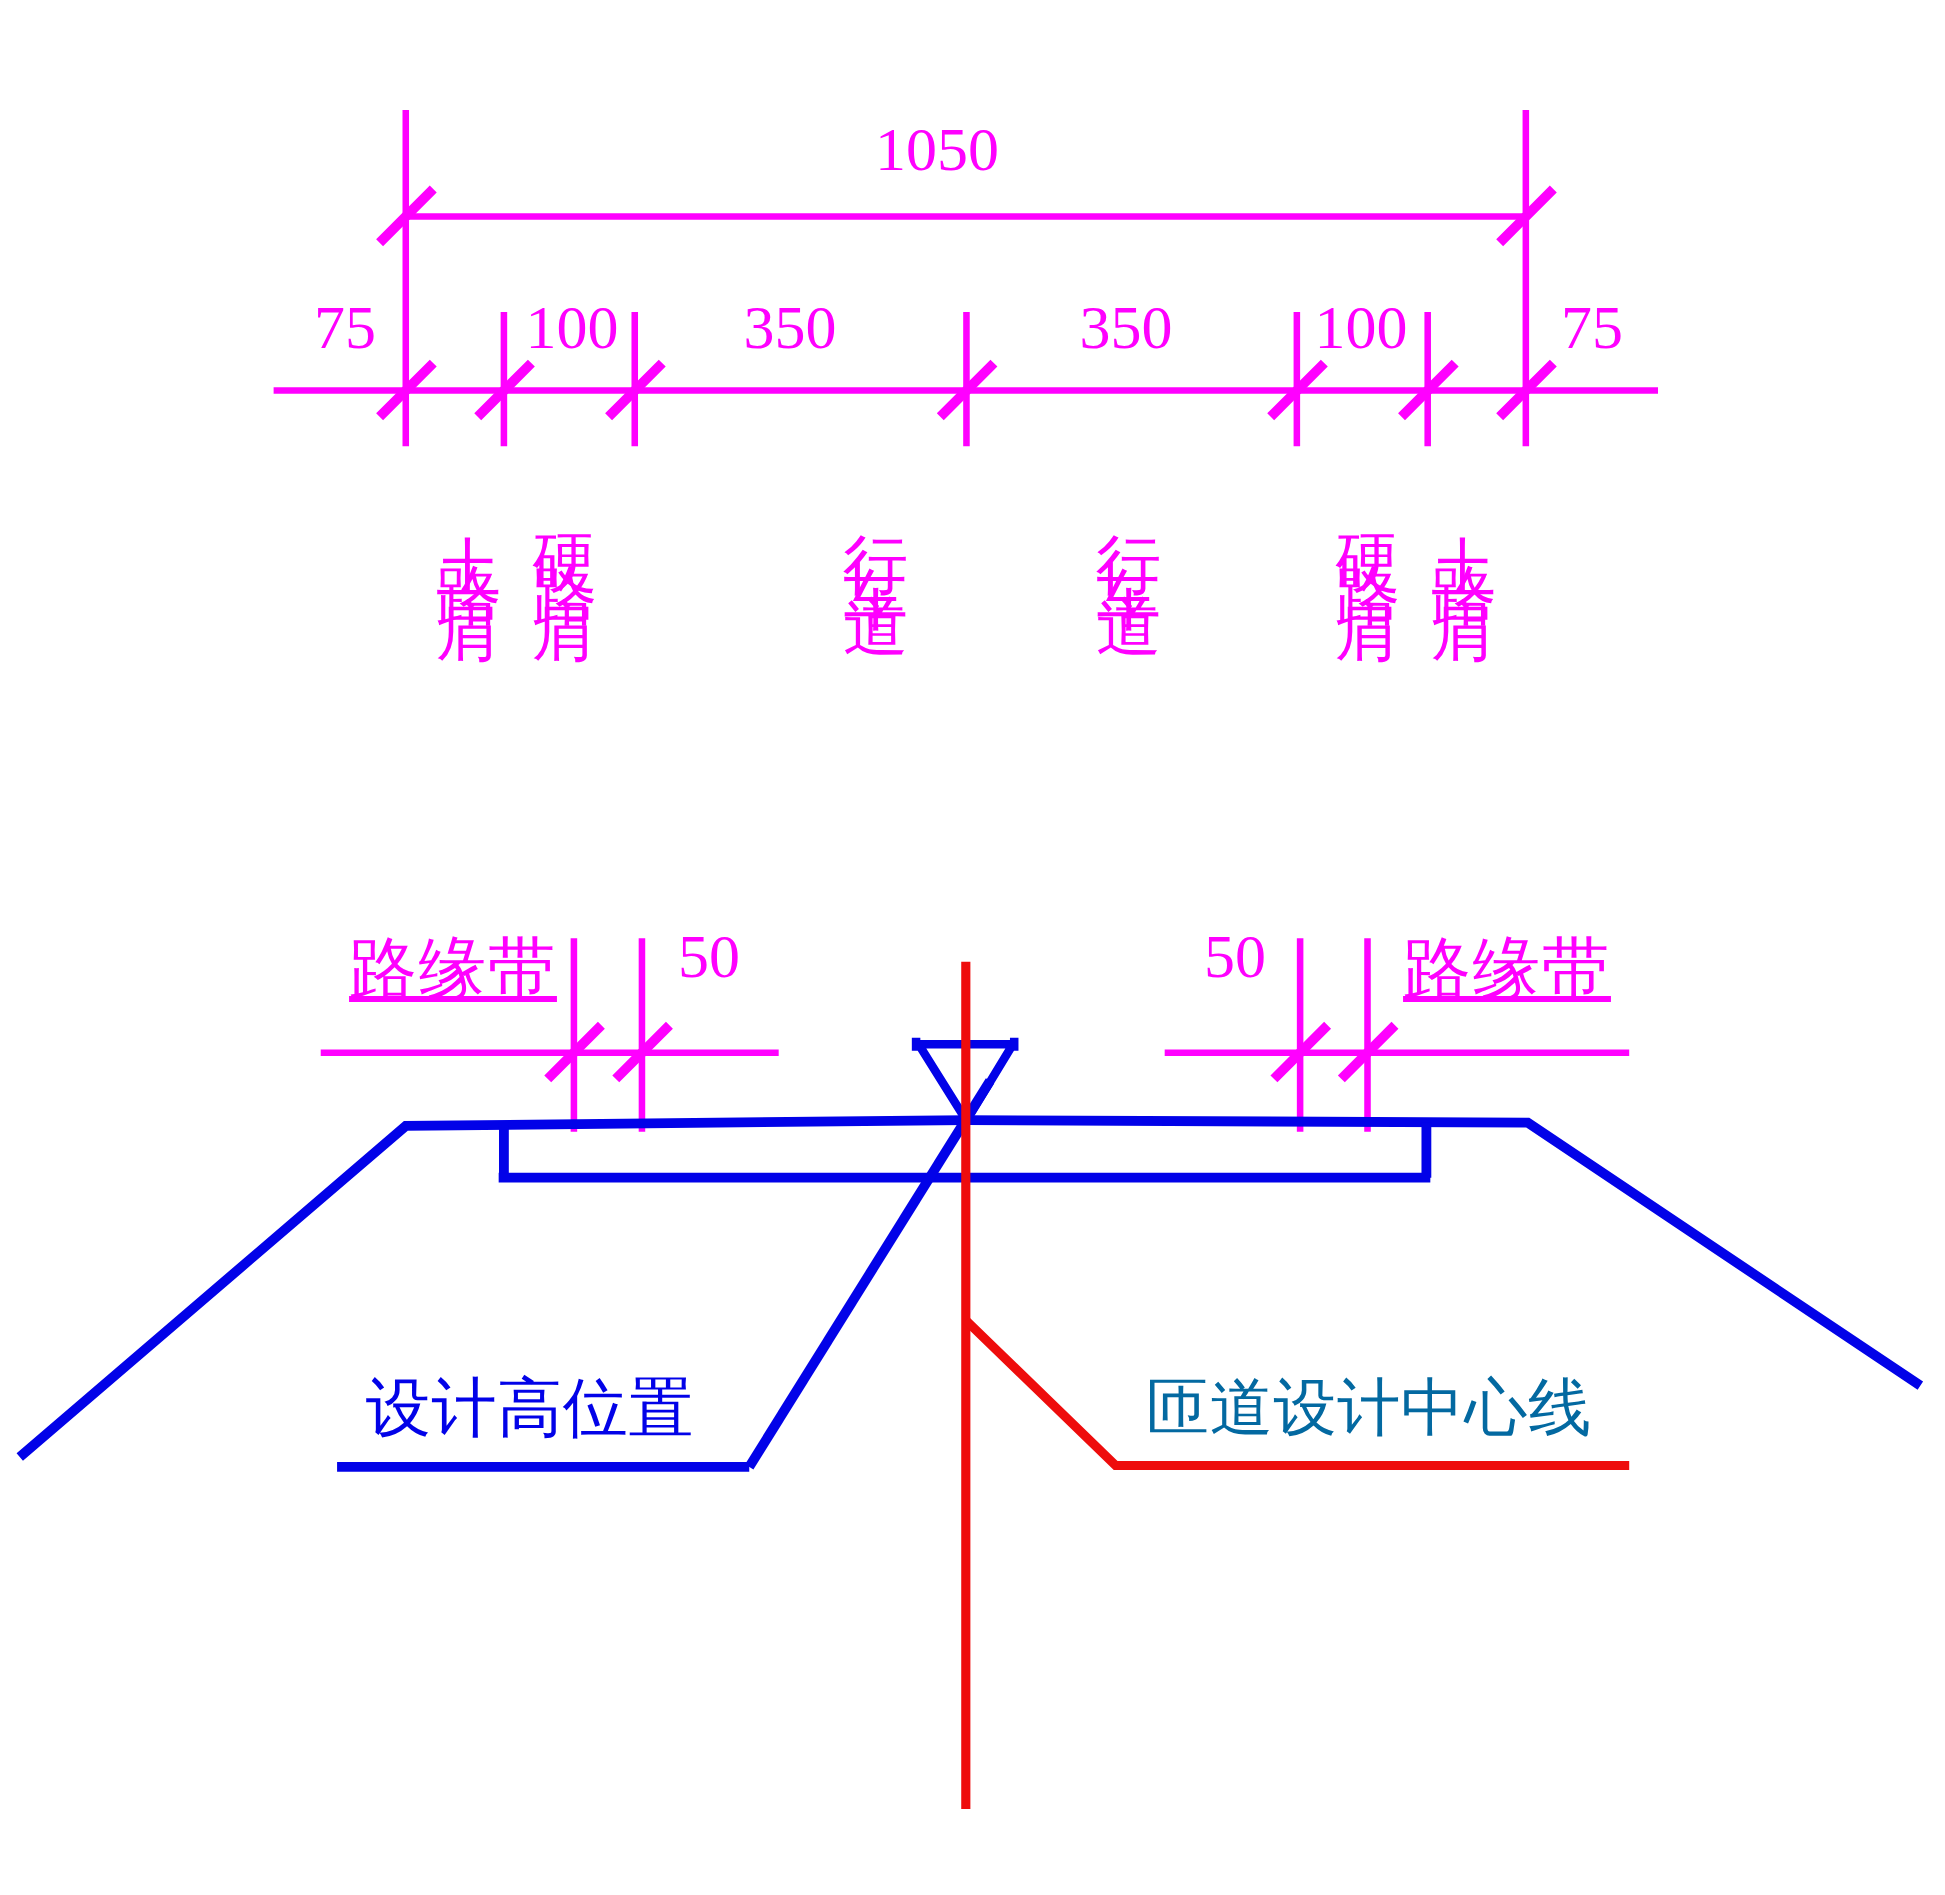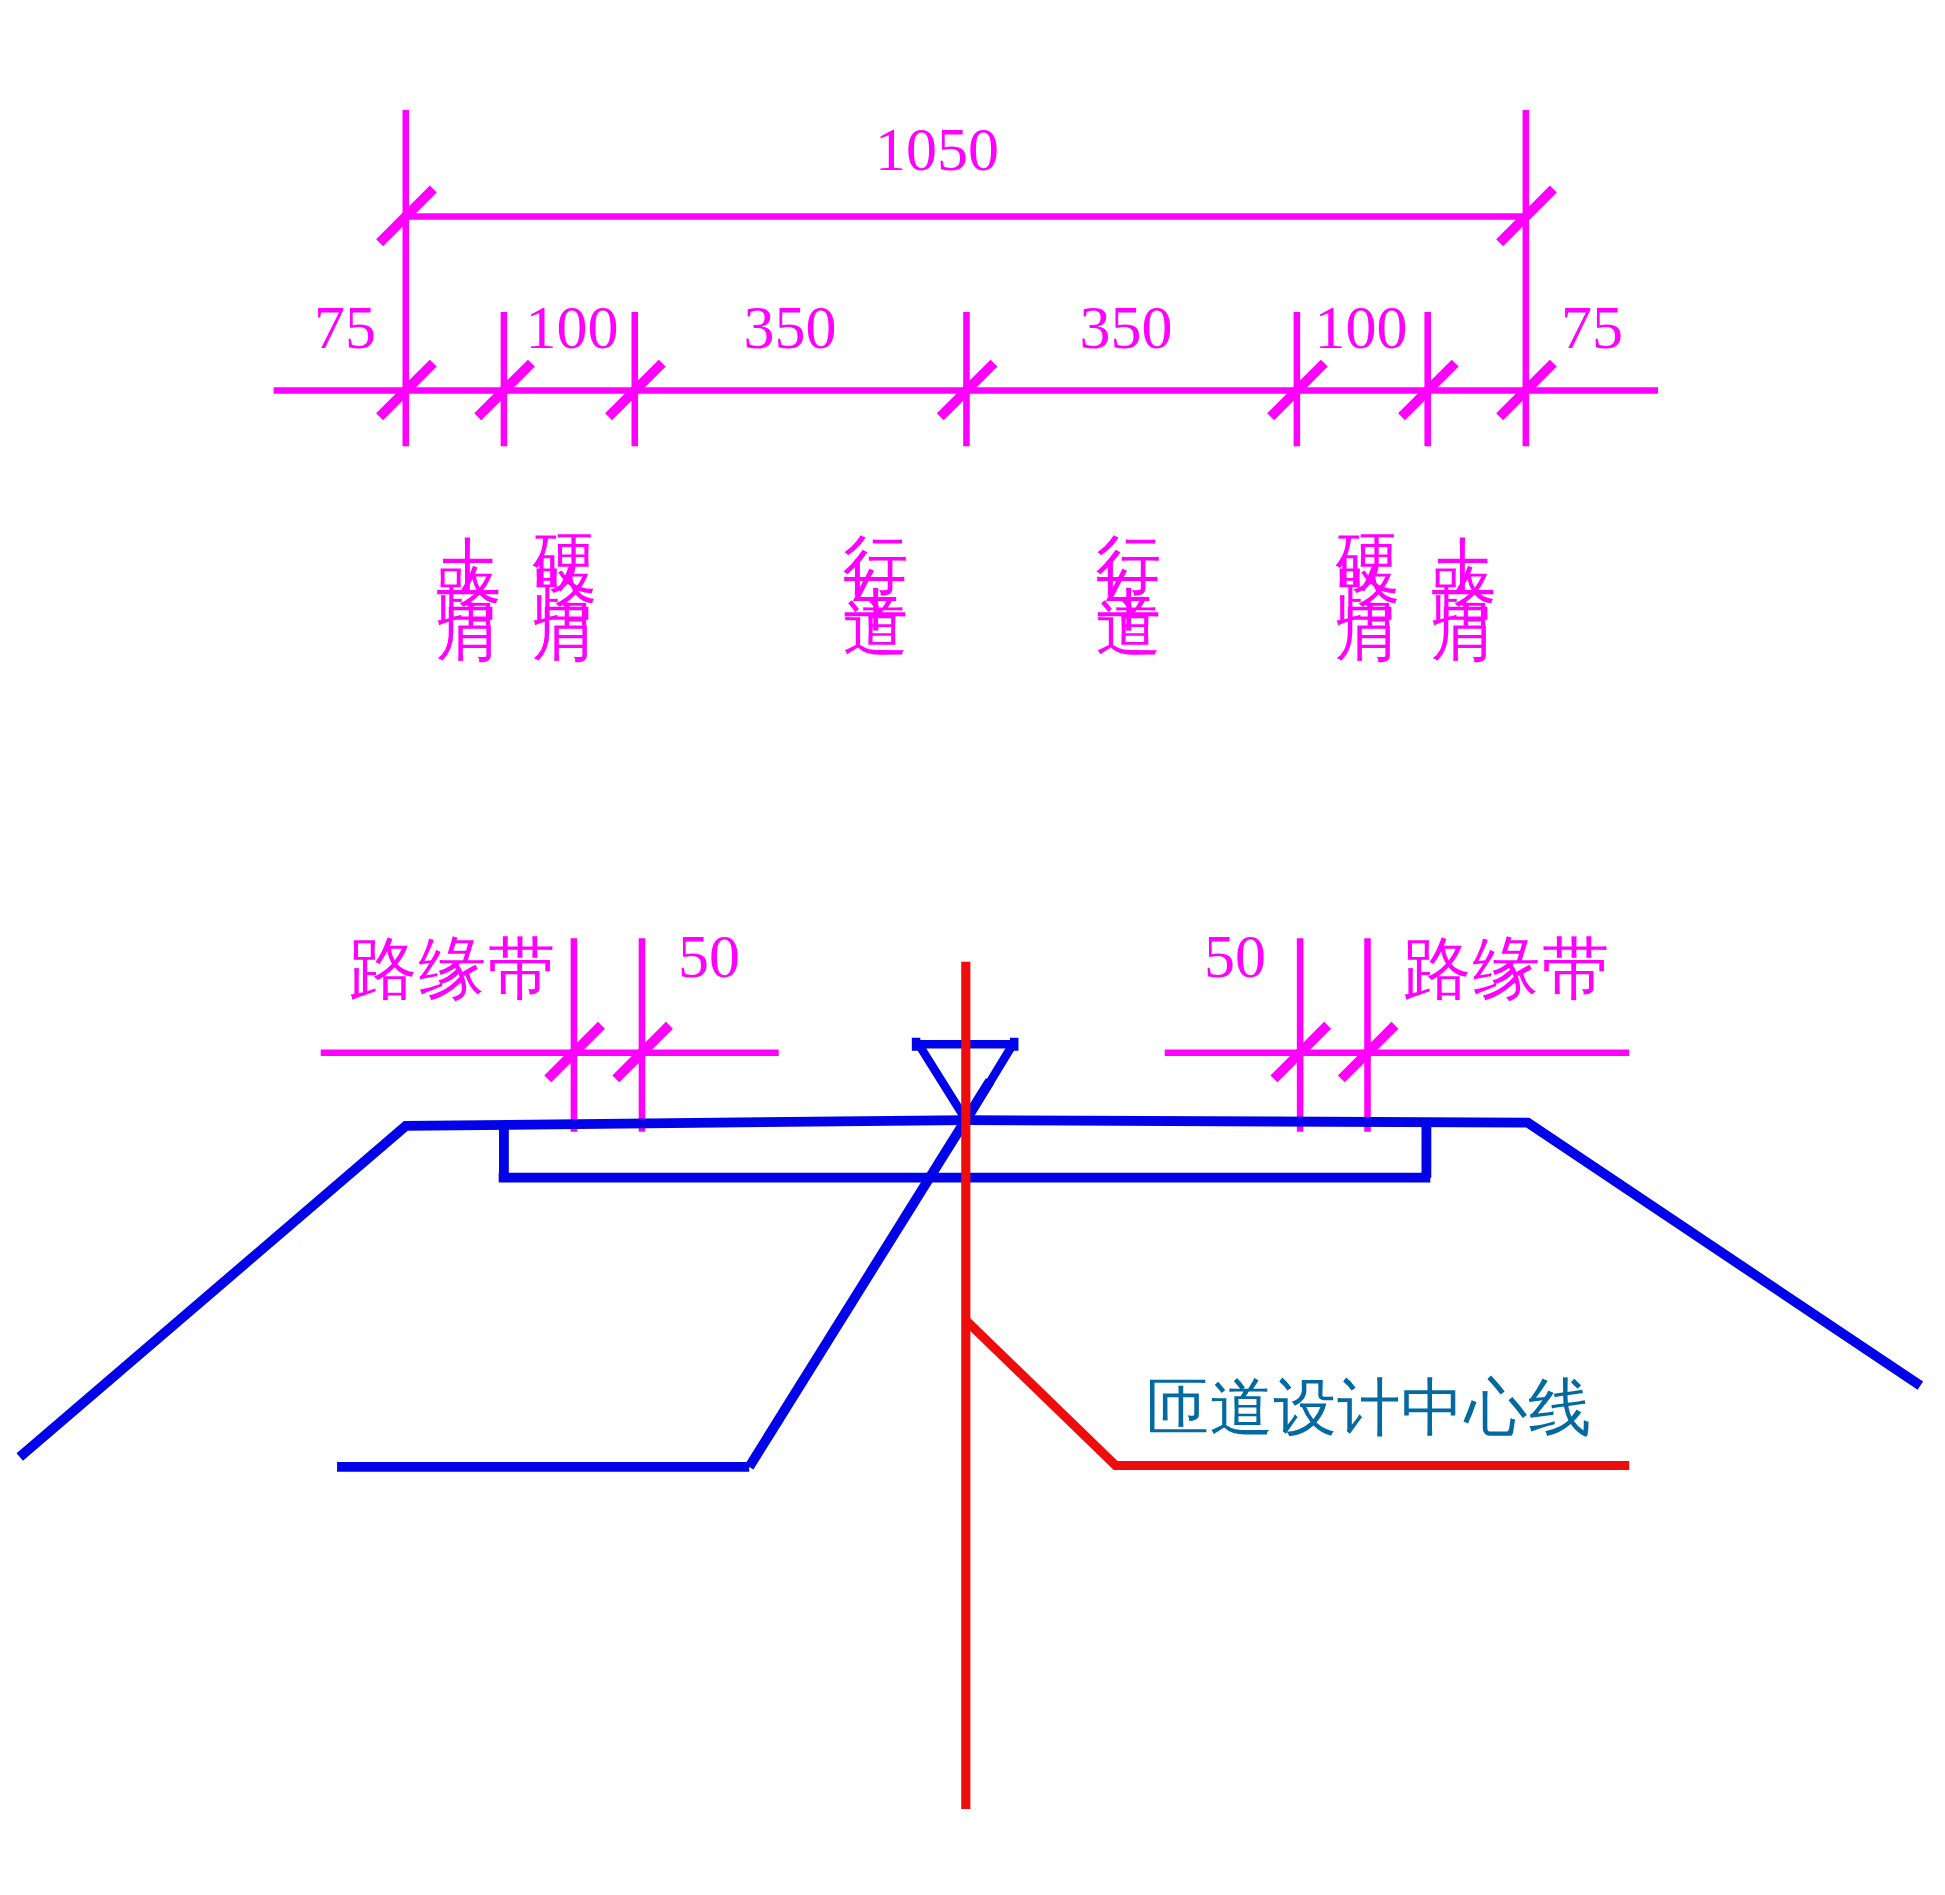--- a/index.html
+++ b/index.html
@@ -3,21 +3,21 @@
 <meta charset="utf-8">
 <style>
   html,body{margin:0;padding:0;background:#ffffff;}
   body{width:1946px;height:1896px;position:relative;overflow:hidden;
        font-family:"Liberation Serif","DejaVu Serif",serif;}
   #stage{position:absolute;left:0;top:0;width:1794px;height:1896px;border-radius:25px;}
   svg{position:absolute;left:0;top:0;}
   .txt{position:absolute;transform:translate(-50%,-50%);white-space:nowrap;
        line-height:1;user-select:none;}
   .dim{color:#FF00FF;font-size:62px;}
-  .cjk-dim{color:#FF00FF;font-size:68px;letter-spacing:1.3px;}
+  .cjk-dim{color:#FF00FF;font-size:68px;letter-spacing:1.3px;text-decoration:underline;}
   .vcol{position:absolute;transform:translate(-50%,0);color:#FF00FF;font-size:65px;
         writing-mode:vertical-rl;text-orientation:upright;letter-spacing:30px;line-height:1;}
   .blue-note{color:#0202E8;font-size:65px;letter-spacing:0.7px;}
   .red-note{color:#0369a1;font-size:63px;letter-spacing:0.7px;}
 </style>
 </head>
 <body>
 
 <div id="stage">
 
@@ -76,16 +76,17 @@
   <div class="txt cjk-dim" style="left:453px;top:969px;">路缘带</div>
   <div class="txt cjk-dim" style="left:1507px;top:969px;">路缘带</div>
 
   <div class="vcol" style="left:468px;top:483px;">土路肩</div>
   <div class="vcol" style="left:564px;top:483px;">硬路肩</div>
   <div class="vcol" style="left:875px;top:483px;">行车道</div>
   <div class="vcol" style="left:1128px;top:483px;">行车道</div>
   <div class="vcol" style="left:1367px;top:483px;">硬路肩</div>
   <div class="vcol" style="left:1463px;top:483px;">土路肩</div>
 
+  <div class="txt blue-note" style="left:530px;top:1408px;">设计高位置</div>
   <div class="txt red-note" style="left:1369px;top:1408px;">匝道设计中心线</div>
 
 </div>
 
 
 </body></html>

